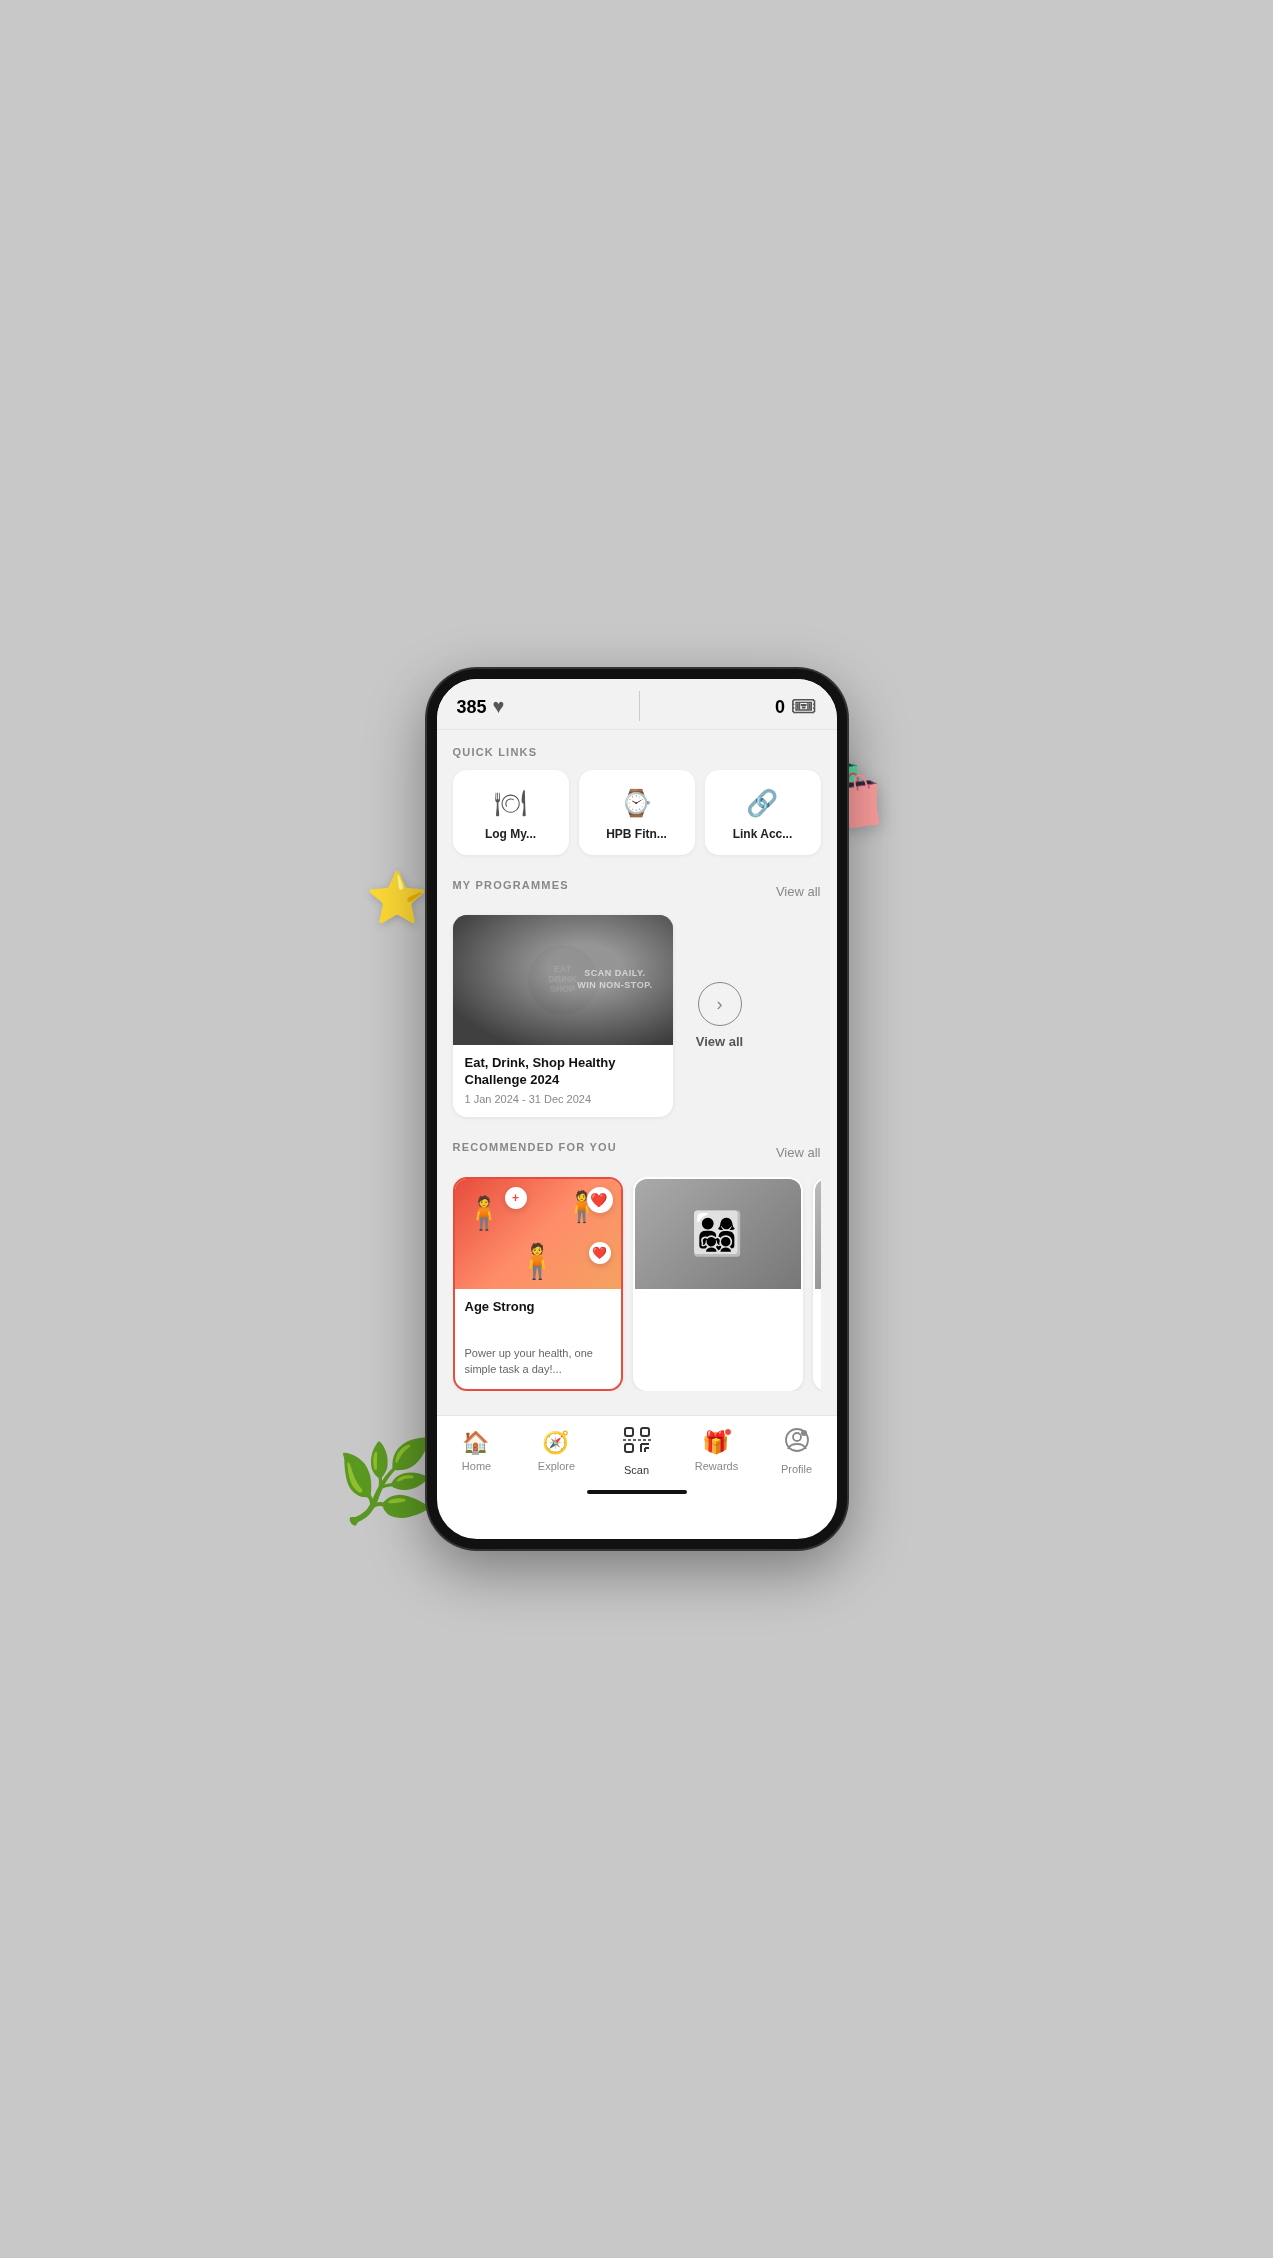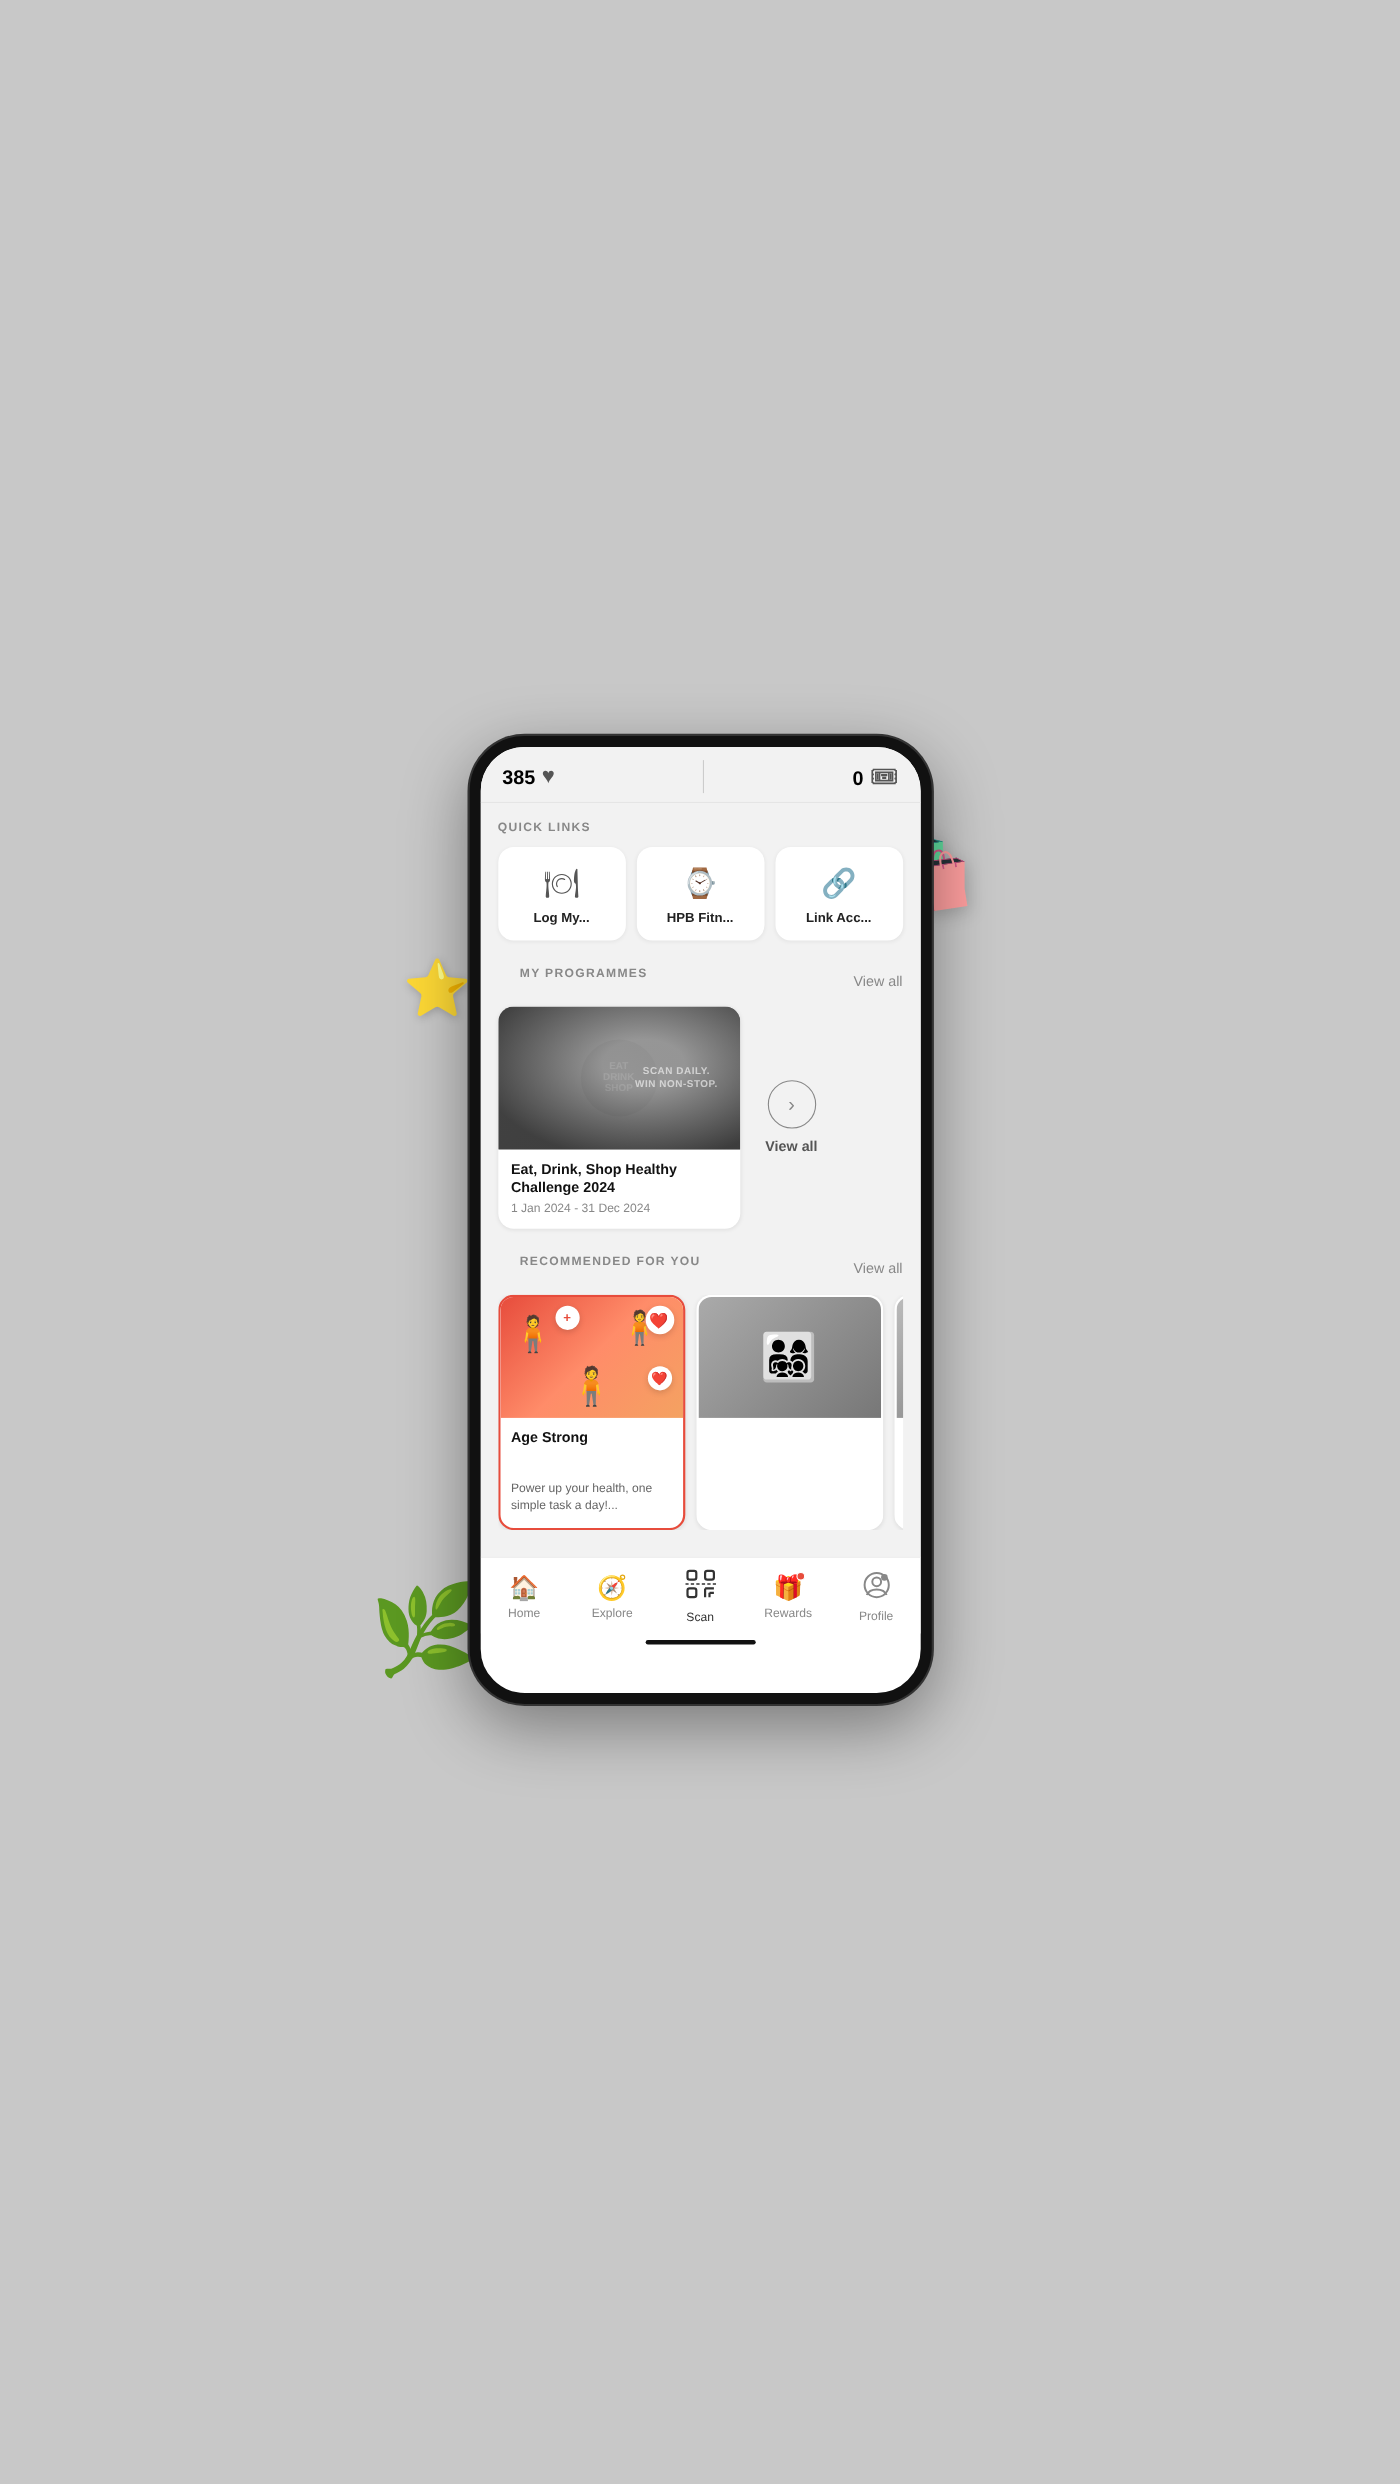--- a/index.html
+++ b/index.html
@@ -95,21 +95,20 @@
     }
     
     .section-programmes {
       padding: 16px 16px 8px;
     }
     .section-header {
       display: flex;
       justify-content: space-between;
       align-items: center;
       margin-bottom: 12px;
-      margin-left: 20px;
     }
     .view-all-link {
       font-size: 13px;
       color: #888;
       font-weight: 500;
     }
     .programmes-row {
       display: flex;
       gap: 12px;
       align-items: center;

